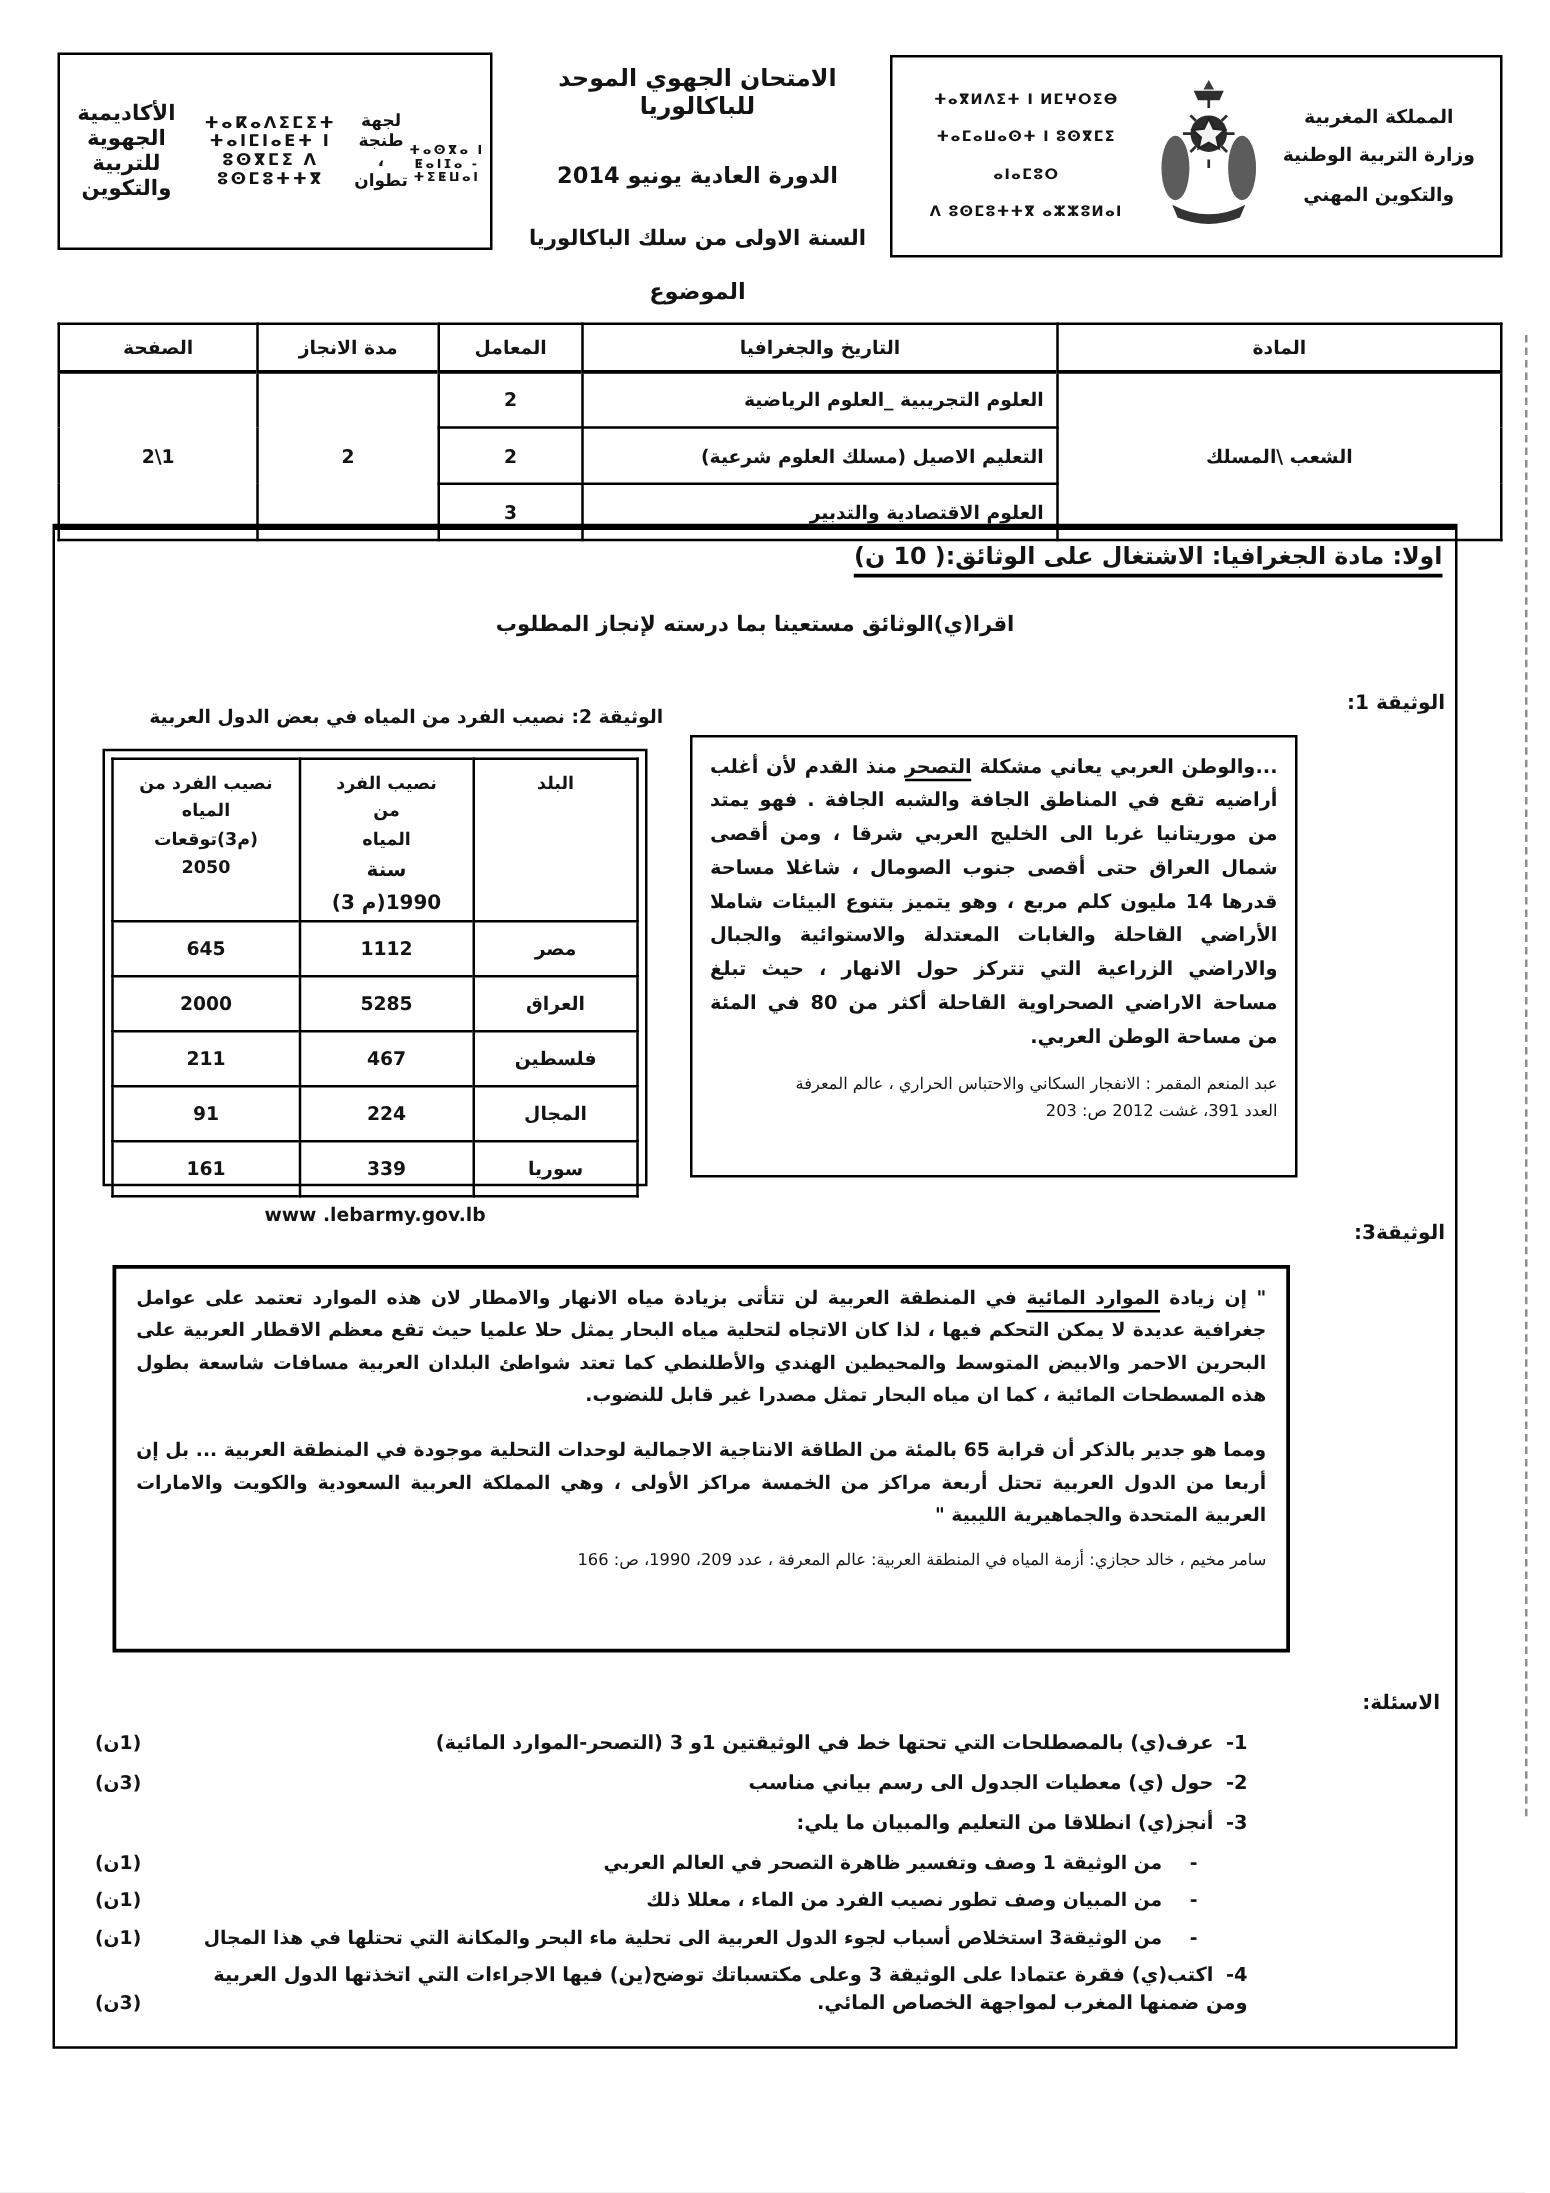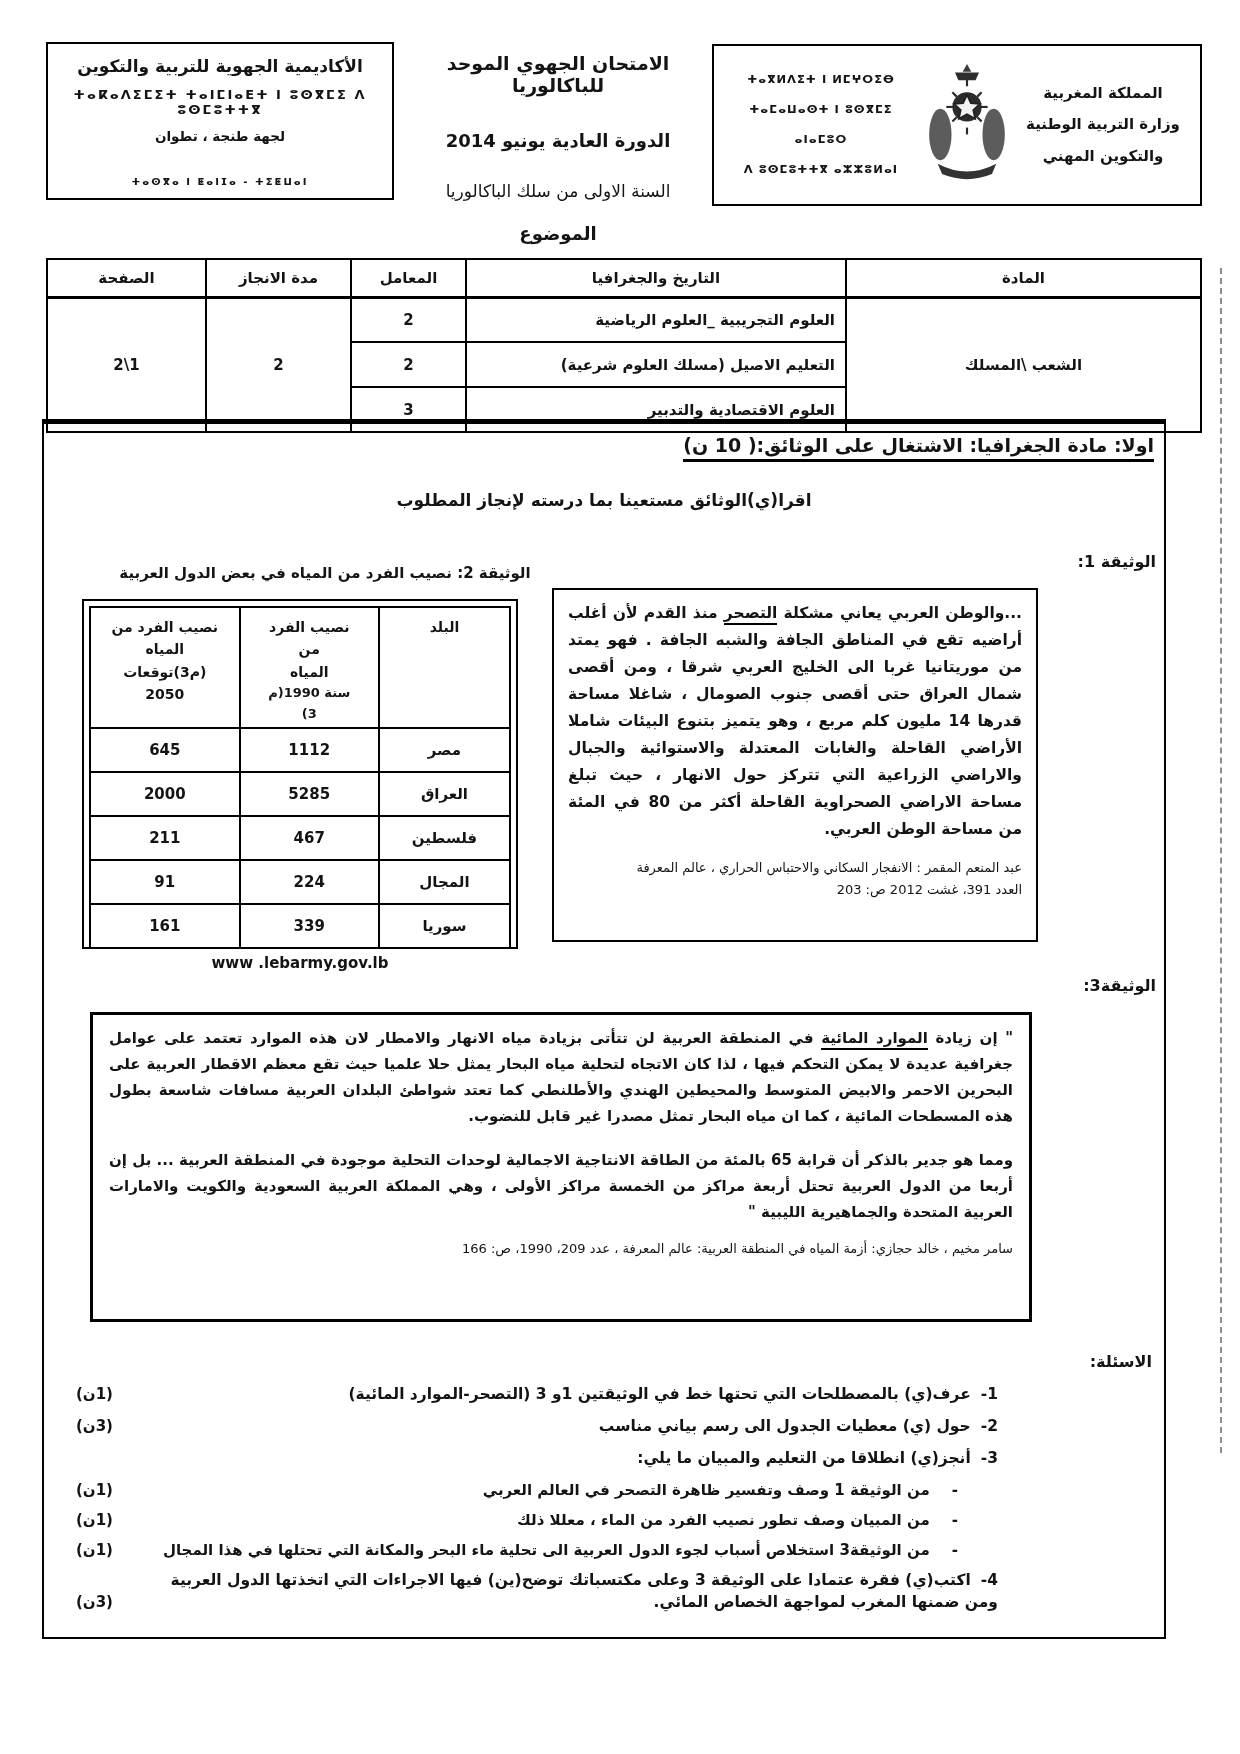--- a/index.html
+++ b/index.html
@@ -1,29 +1,29 @@
 <!DOCTYPE html>
 <html lang="ar"><head>
 <meta charset="utf-8">
 <style>
   html,body{margin:0;padding:0;background:#e8e8e8;}
   .page{position:relative;width:1240px;height:1754px;background:#ffffff;margin:0 auto;
         font-family:"DejaVu Sans",sans-serif;color:#141414;overflow:hidden;}
   
   .hbox-left{position:absolute;left:46px;top:42px;width:348px;height:158px;border:2px solid #000;
-             display:flex;flex-direction:column;justify-content:space-around;align-items:center;
+             display:flex;flex-direction:row;justify-content:space-around;align-items:center;
              text-align:center;padding:6px 4px;box-sizing:border-box;}
   .al1{font-weight:700;font-size:17px;direction:rtl;}
   .al3{font-weight:700;font-size:13.5px;direction:rtl;}
   .tif{font-size:13px;font-weight:600;letter-spacing:2px;}
   .tif.small{font-size:10px;margin-top:21px;}
   .hcenter{position:absolute;left:408px;top:52px;width:300px;text-align:center;direction:rtl;}
   .hc1{font-weight:800;font-size:19px;margin-bottom:34px;}
   .hc2{font-weight:800;font-size:18px;margin-bottom:30px;}
-  .hc3{font-weight:400;font-size:17px;margin-bottom:22px;}
+  .hc3{font-weight:700;font-size:17px;margin-bottom:22px;}
   .hc4{font-weight:800;font-size:18px;}
   .hbox-right{position:absolute;left:712px;top:44px;width:490px;height:162px;border:2px solid #000;
               display:flex;align-items:center;justify-content:space-between;direction:rtl;
               padding:8px 12px;box-sizing:border-box;}
   .min-ar{text-align:center;font-weight:700;font-size:15px;line-height:2.1;direction:rtl;width:170px;}
   .min-tif{text-align:center;font-weight:600;font-size:11.5px;line-height:2.6;letter-spacing:1px;width:190px;}
   .emblem{flex:0 0 auto;}
   
   .info-table{position:absolute;left:46px;top:258px;width:1154px;border-collapse:collapse;direction:rtl;
               table-layout:fixed;}
@@ -43,21 +43,21 @@
   .doc1-label{position:absolute;top:128px;right:8px;direction:rtl;font-weight:700;font-size:16px;}
   .doc2-label{position:absolute;top:140px;left:46px;width:470px;text-align:center;direction:rtl;
               font-weight:700;font-size:15px;}
   
   .doc2-box{position:absolute;left:38px;top:175px;width:436px;height:350px;border:2px solid #000;
             padding:5px;box-sizing:border-box;}
   .doc2-table{width:100%;border-collapse:collapse;direction:rtl;table-layout:fixed;}
   .doc2-table th,.doc2-table td{border:2px solid #000;font-weight:700;text-align:center;padding:2px 20px;}
   .doc2-table th{height:104px;vertical-align:top;padding-top:8px;font-size:14px;line-height:1.6;}
   .doc2-table td{height:38px;font-size:15px;}
-  .h-small{font-size:13px;text-align:center;}
+  .h-small{font-size:16px;text-align:center;}
   .doc2-url{text-align:center;font-size:15px;font-weight:700;margin-top:5px;direction:ltr;}
   
   .doc1-box{position:absolute;left:508px;top:164px;width:486px;height:354px;border:2px solid #000;
             padding:10px 14px;box-sizing:border-box;}
   .doc-text{margin:0;direction:rtl;text-align:justify;font-weight:700;font-size:15.5px;line-height:27px;}
   .u{border-bottom:2px solid #000;padding-bottom:1px;}
   .doc-source{margin-top:14px;direction:rtl;text-align:right;font-size:13px;font-weight:400;line-height:22px;}
   
   .doc3-label{position:absolute;top:552px;right:8px;direction:rtl;font-weight:700;font-size:16px;}
   .doc3-box{position:absolute;left:46px;top:588px;width:942px;height:310px;border:3px solid #000;

